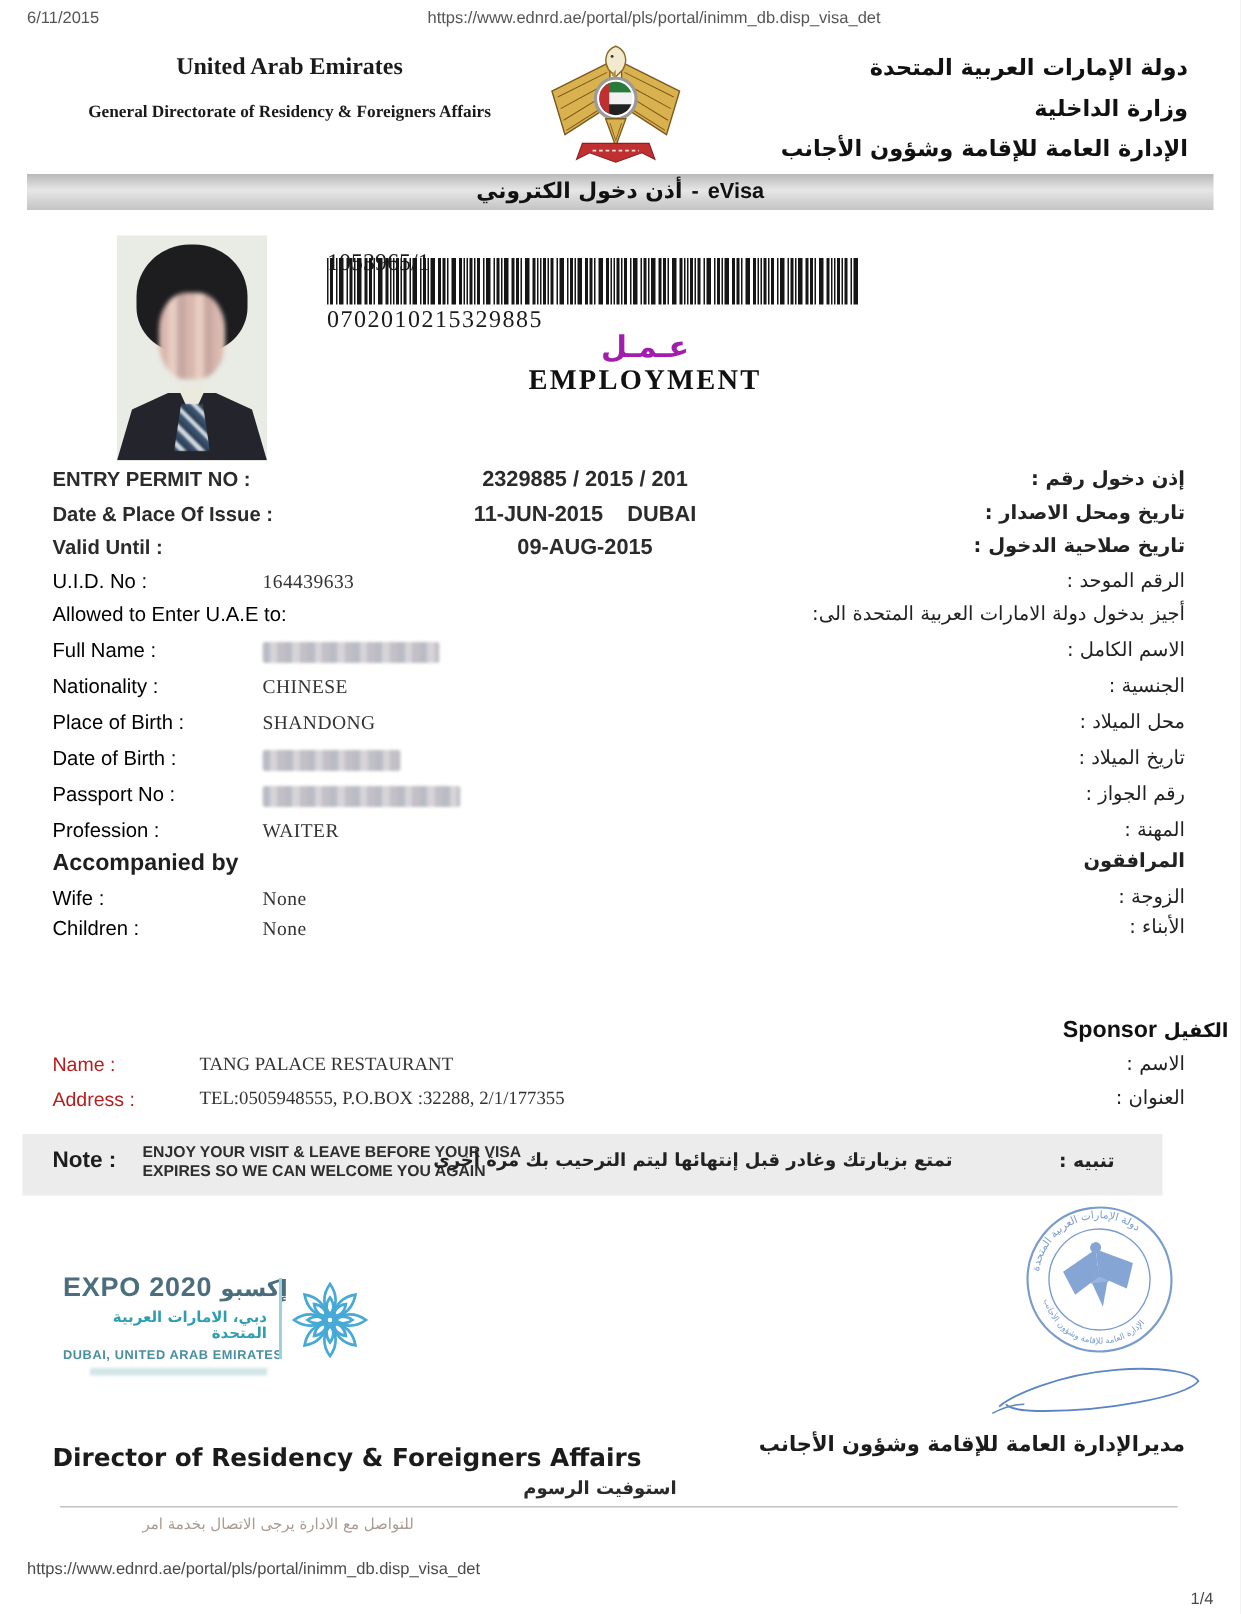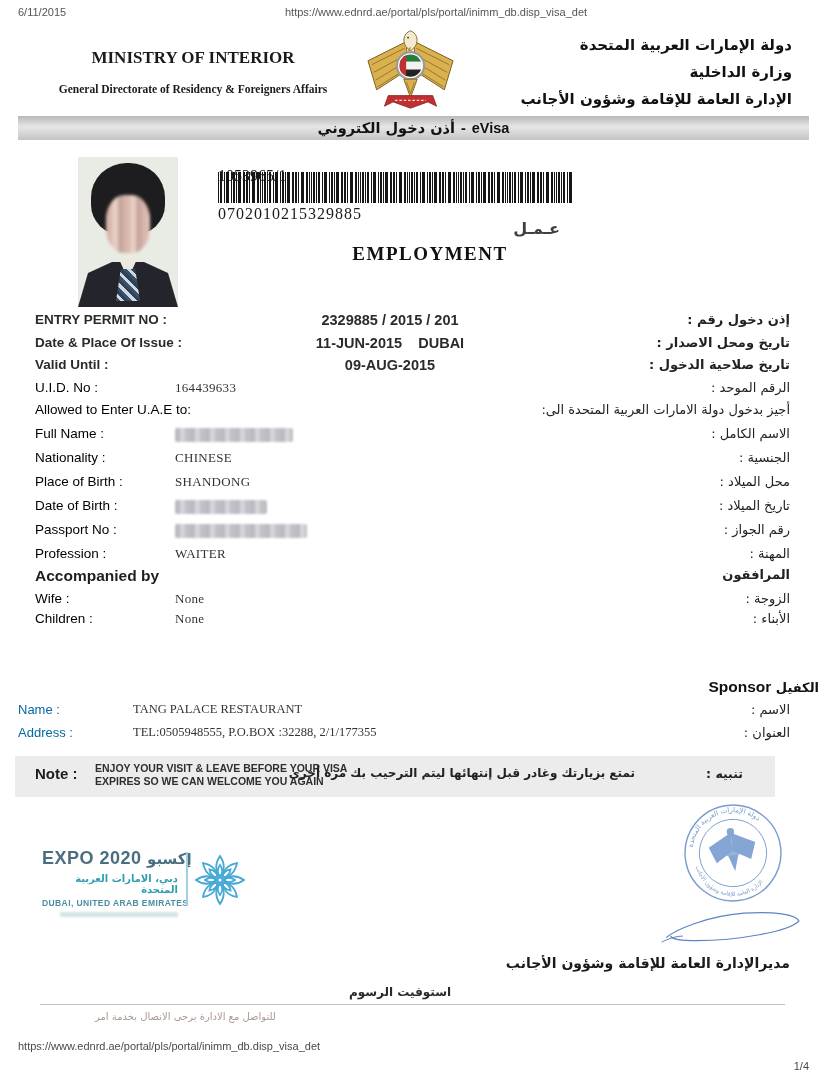--- a/index.html
+++ b/index.html
@@ -38,21 +38,21 @@
        clip-path:polygon(0 0,100% 0,50% 100%);}
   .photo .scarf{position:absolute;left:38px;top:112px;width:24px;height:32px;filter:blur(.6px);
        background:repeating-linear-gradient(45deg,#39506e 0 3px,#cfd8de 3px 6px,#2e4257 6px 9px);
        clip-path:polygon(20% 0,80% 0,100% 100%,0 100%);}
 
   
   .filenum{left:218px;top:151px;font-family:"Liberation Serif",serif;font-size:16px;color:#1b1b1b;margin-top:16px;}
   .barcode{left:218px;top:172px;width:357px;height:31px;position:absolute;}
   .barcode i{position:absolute;top:0;height:100%;background:#161616;}
   .bcnum{left:218px;top:205px;font-family:"Liberation Serif",serif;font-size:16px;letter-spacing:1px;color:#1b1b1b;}
-  .vtype-ar{left:300px;top:219px;width:260px;text-align:right;font-weight:700;font-size:16px;color:#404040;}
+  .vtype-ar{left:300px;top:219px;width:260px;text-align:center;font-weight:700;font-size:20px;color:#a21caf;}
   .vtype-en{left:280px;top:243px;width:300px;text-align:center;font-family:"Liberation Serif",serif;
             font-weight:700;font-size:19px;letter-spacing:1.5px;color:#111;}
 
   
   .frow{position:absolute;left:0;width:100%;height:22px;}
   .f-label{position:absolute;left:35px;font-size:13.5px;color:#000000;white-space:nowrap;}
   .f-label.bold{font-weight:700;color:#2b2b2b;}
   .f-label.hdrl{font-weight:700;font-size:15.5px;color:#1f1f1f;}
   .f-bold{position:absolute;left:285px;width:210px;text-align:center;font-weight:700;
           font-size:14.5px;white-space:pre;color:#2b2b2b;}
@@ -62,21 +62,21 @@
        background:repeating-linear-gradient(90deg,#b9bcc4 0 5px,#d6d4d8 5px 10px,#c3bfc6 10px 15px),
                   repeating-linear-gradient(0deg,rgba(150,140,150,.5) 0 4px,rgba(215,210,214,.5) 4px 8px);
        filter:blur(1.2px);}
   .f-ar{position:absolute;right:37px;font-size:13px;color:#222;white-space:nowrap;}
   .f-ar.bold{font-weight:700;}
 
   
   .sp-title{left:0;top:678px;width:827px;text-align:right;}
   .sp-title .en{font-weight:700;font-size:15.5px;color:#111;}
   .sp-title .arr{font-weight:700;font-size:13px;color:#111;margin-right:8px;}
-  .sp-label{position:absolute;left:18px;font-size:13px;color:#0369a1;}
+  .sp-label{position:absolute;left:35px;font-size:13px;color:#b91c1c;}
   .sp-value{position:absolute;left:133px;font-family:"Liberation Serif",serif;font-size:12.5px;color:#333;}
   .sp-ar{position:absolute;right:37px;font-size:13px;color:#222;}
 
   
   .noteband{left:15px;top:756px;width:760px;height:41px;background:#ececec;}
   .note-label{position:absolute;left:20px;top:9px;font-weight:700;font-size:15px;color:#1d1d1d;}
   .note-en{position:absolute;left:80px;top:6px;font-weight:700;font-size:10.5px;line-height:13px;color:#2e2e2e;}
   .note-ar{position:absolute;right:140px;top:10px;font-size:12px;font-weight:600;color:#222;}
   .note-ar-label{position:absolute;right:32px;top:10px;font-size:12.5px;font-weight:700;color:#222;}
 
@@ -103,21 +103,21 @@
 </style>
 </head>
 <body>
 
 <div class="page">
 
   <div class="abs meta" style="left:18px;top:6px;">6/11/2015</div>
   <div class="abs meta" style="left:285px;top:6px;">https://www.ednrd.ae/portal/pls/portal/inimm_db.disp_visa_det</div>
 
   <div class="abs hdr-en">
-    <div class="l2">MINISTRY OF INTERIOR</div>
+    <div class="l1">United Arab Emirates</div>
     <div class="l3">General Directorate of Residency &amp; Foreigners Affairs</div>
   </div>
 
   <svg class="abs" style="left:362px;top:26px;" width="97" height="87" viewBox="0 0 100 90">
     <defs>
         <clipPath id="fc">
           <circle cx="50" cy="41" r="11.5"></circle>
         </clipPath>
       </defs>
 
@@ -446,20 +446,21 @@
       <path d="M45,52 L50,68 L55,52 Z"></path>
       <rect x="43" y="44" width="14" height="9" rx="4" opacity=".85"></rect>
     </g>
   </svg>
 
   <svg class="abs sig" width="145" height="48" viewBox="0 0 190 60">
     <path d="M8,40 C20,30 60,12 110,8 C150,5 178,10 182,18 C170,32 100,44 48,44 C30,44 16,42 14,38" stroke="#5b85c4" stroke-width="1.6" fill="none"></path>
     <path d="M2,46 C10,42 20,38 30,38" stroke="#5b85c4" stroke-width="1.3" fill="none"></path>
   </svg>
 
+  <div class="abs dir-en">Director of Residency &amp; Foreigners Affairs</div>
   <div class="abs dir-ar ar">مديرالإدارة العامة للإقامة وشؤون الأجانب</div>
   <div class="abs fees ar">استوفيت الرسوم</div>
   <div class="abs rule"></div>
   <div class="abs contact ar">للتواصل مع الادارة يرجى الاتصال بخدمة امر</div>
   <div class="abs url-b">https://www.ednrd.ae/portal/pls/portal/inimm_db.disp_visa_det</div>
   <div class="abs pageno">1/4</div>
 
 </div>
 
 </body></html>

